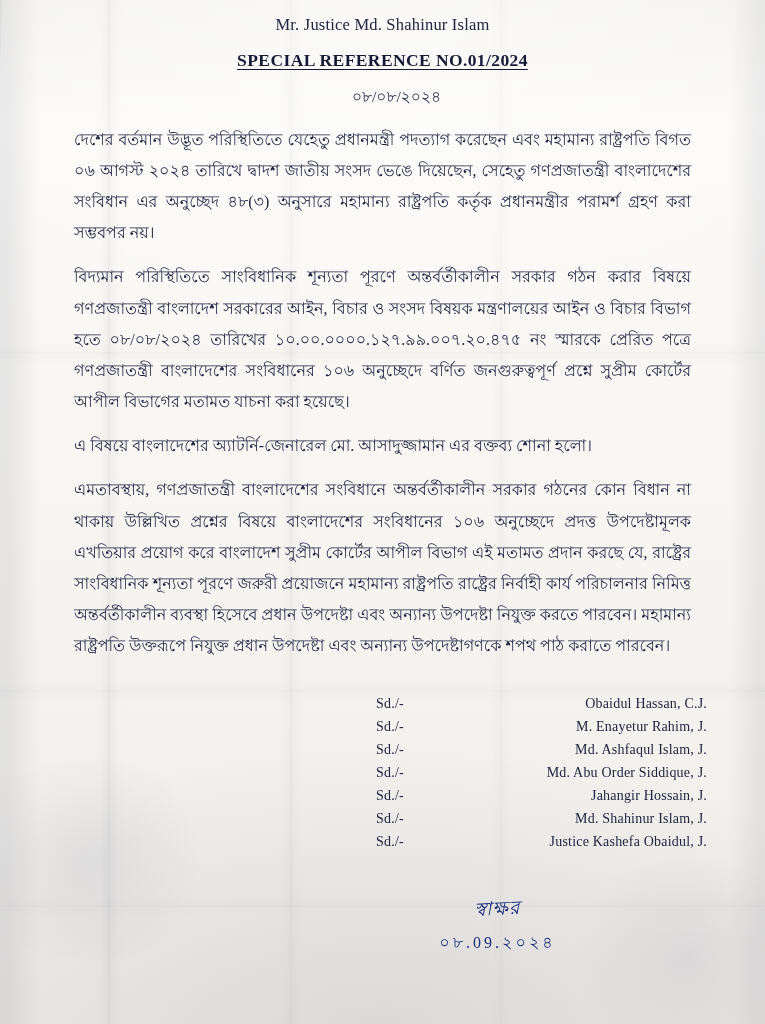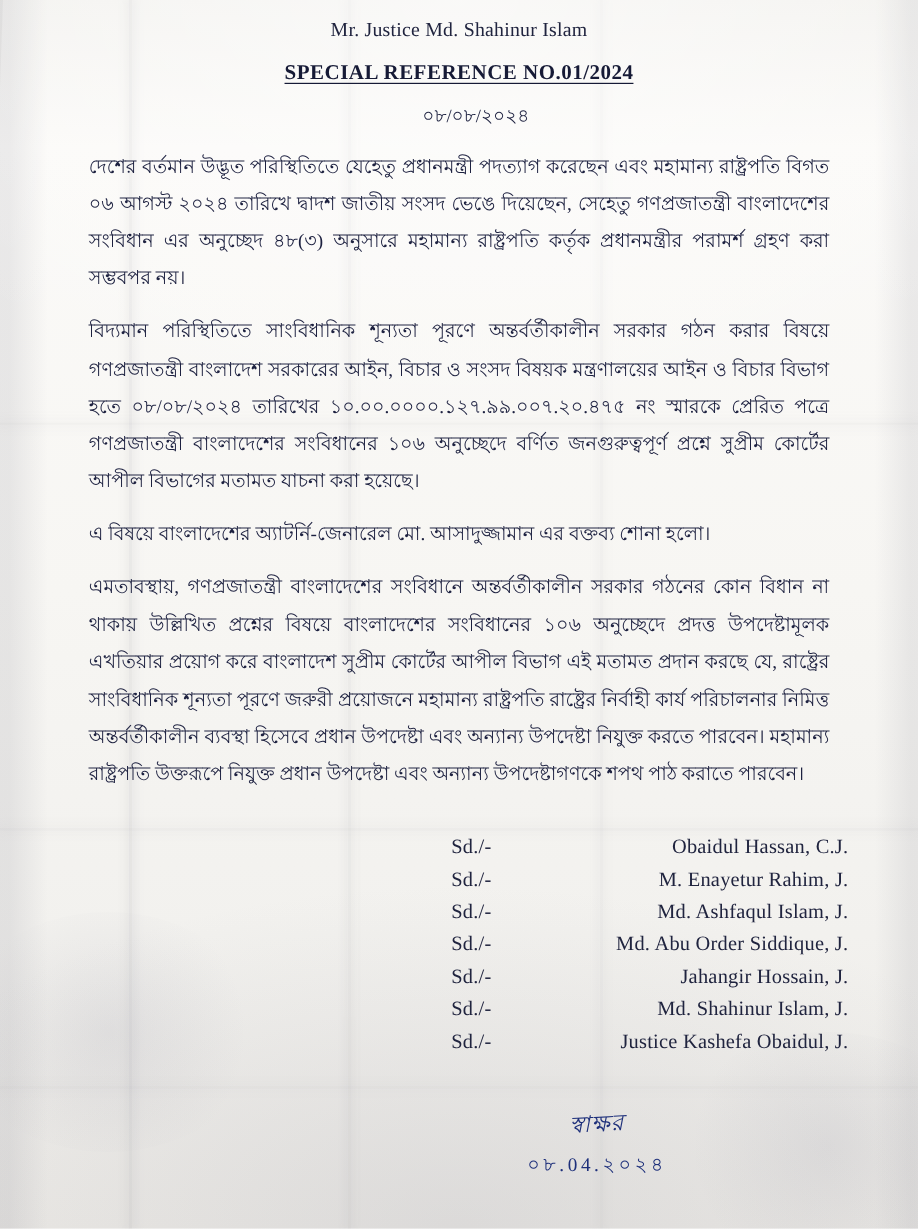--- a/index.html
+++ b/index.html
@@ -106,21 +106,21 @@
   }
 
   .sign-block {
     margin-top: 34px;
     margin-left: 330px;
   }
   .sign-row {
     display: flex;
     align-items: baseline;
     margin-bottom: 7px;
-    font-size: 17px;
+    font-size: 14px;
     letter-spacing: 0.2px;
   }
   .sign-row .sd {
     width: 86px;
     flex: 0 0 86px;
     text-align: left;
     color: #20243f;
   }
   .sign-row .nm {
     flex: 1;
@@ -222,17 +222,17 @@
     </div>
     <div class="sign-row">
       <span class="sd">Sd./-</span>
       <span class="nm">Justice Kashefa Obaidul, J.</span>
     </div>
   </div>
 
 
   <div class="footer-sign">
     <div class="scribble">স্বাক্ষর</div>
-    <div class="hand-date">০৮.04.২০২৪</div>
+    <div class="hand-date">০৮.09.২০২৪</div>
 
   </div>
 
 </div>
 
 </body></html>

